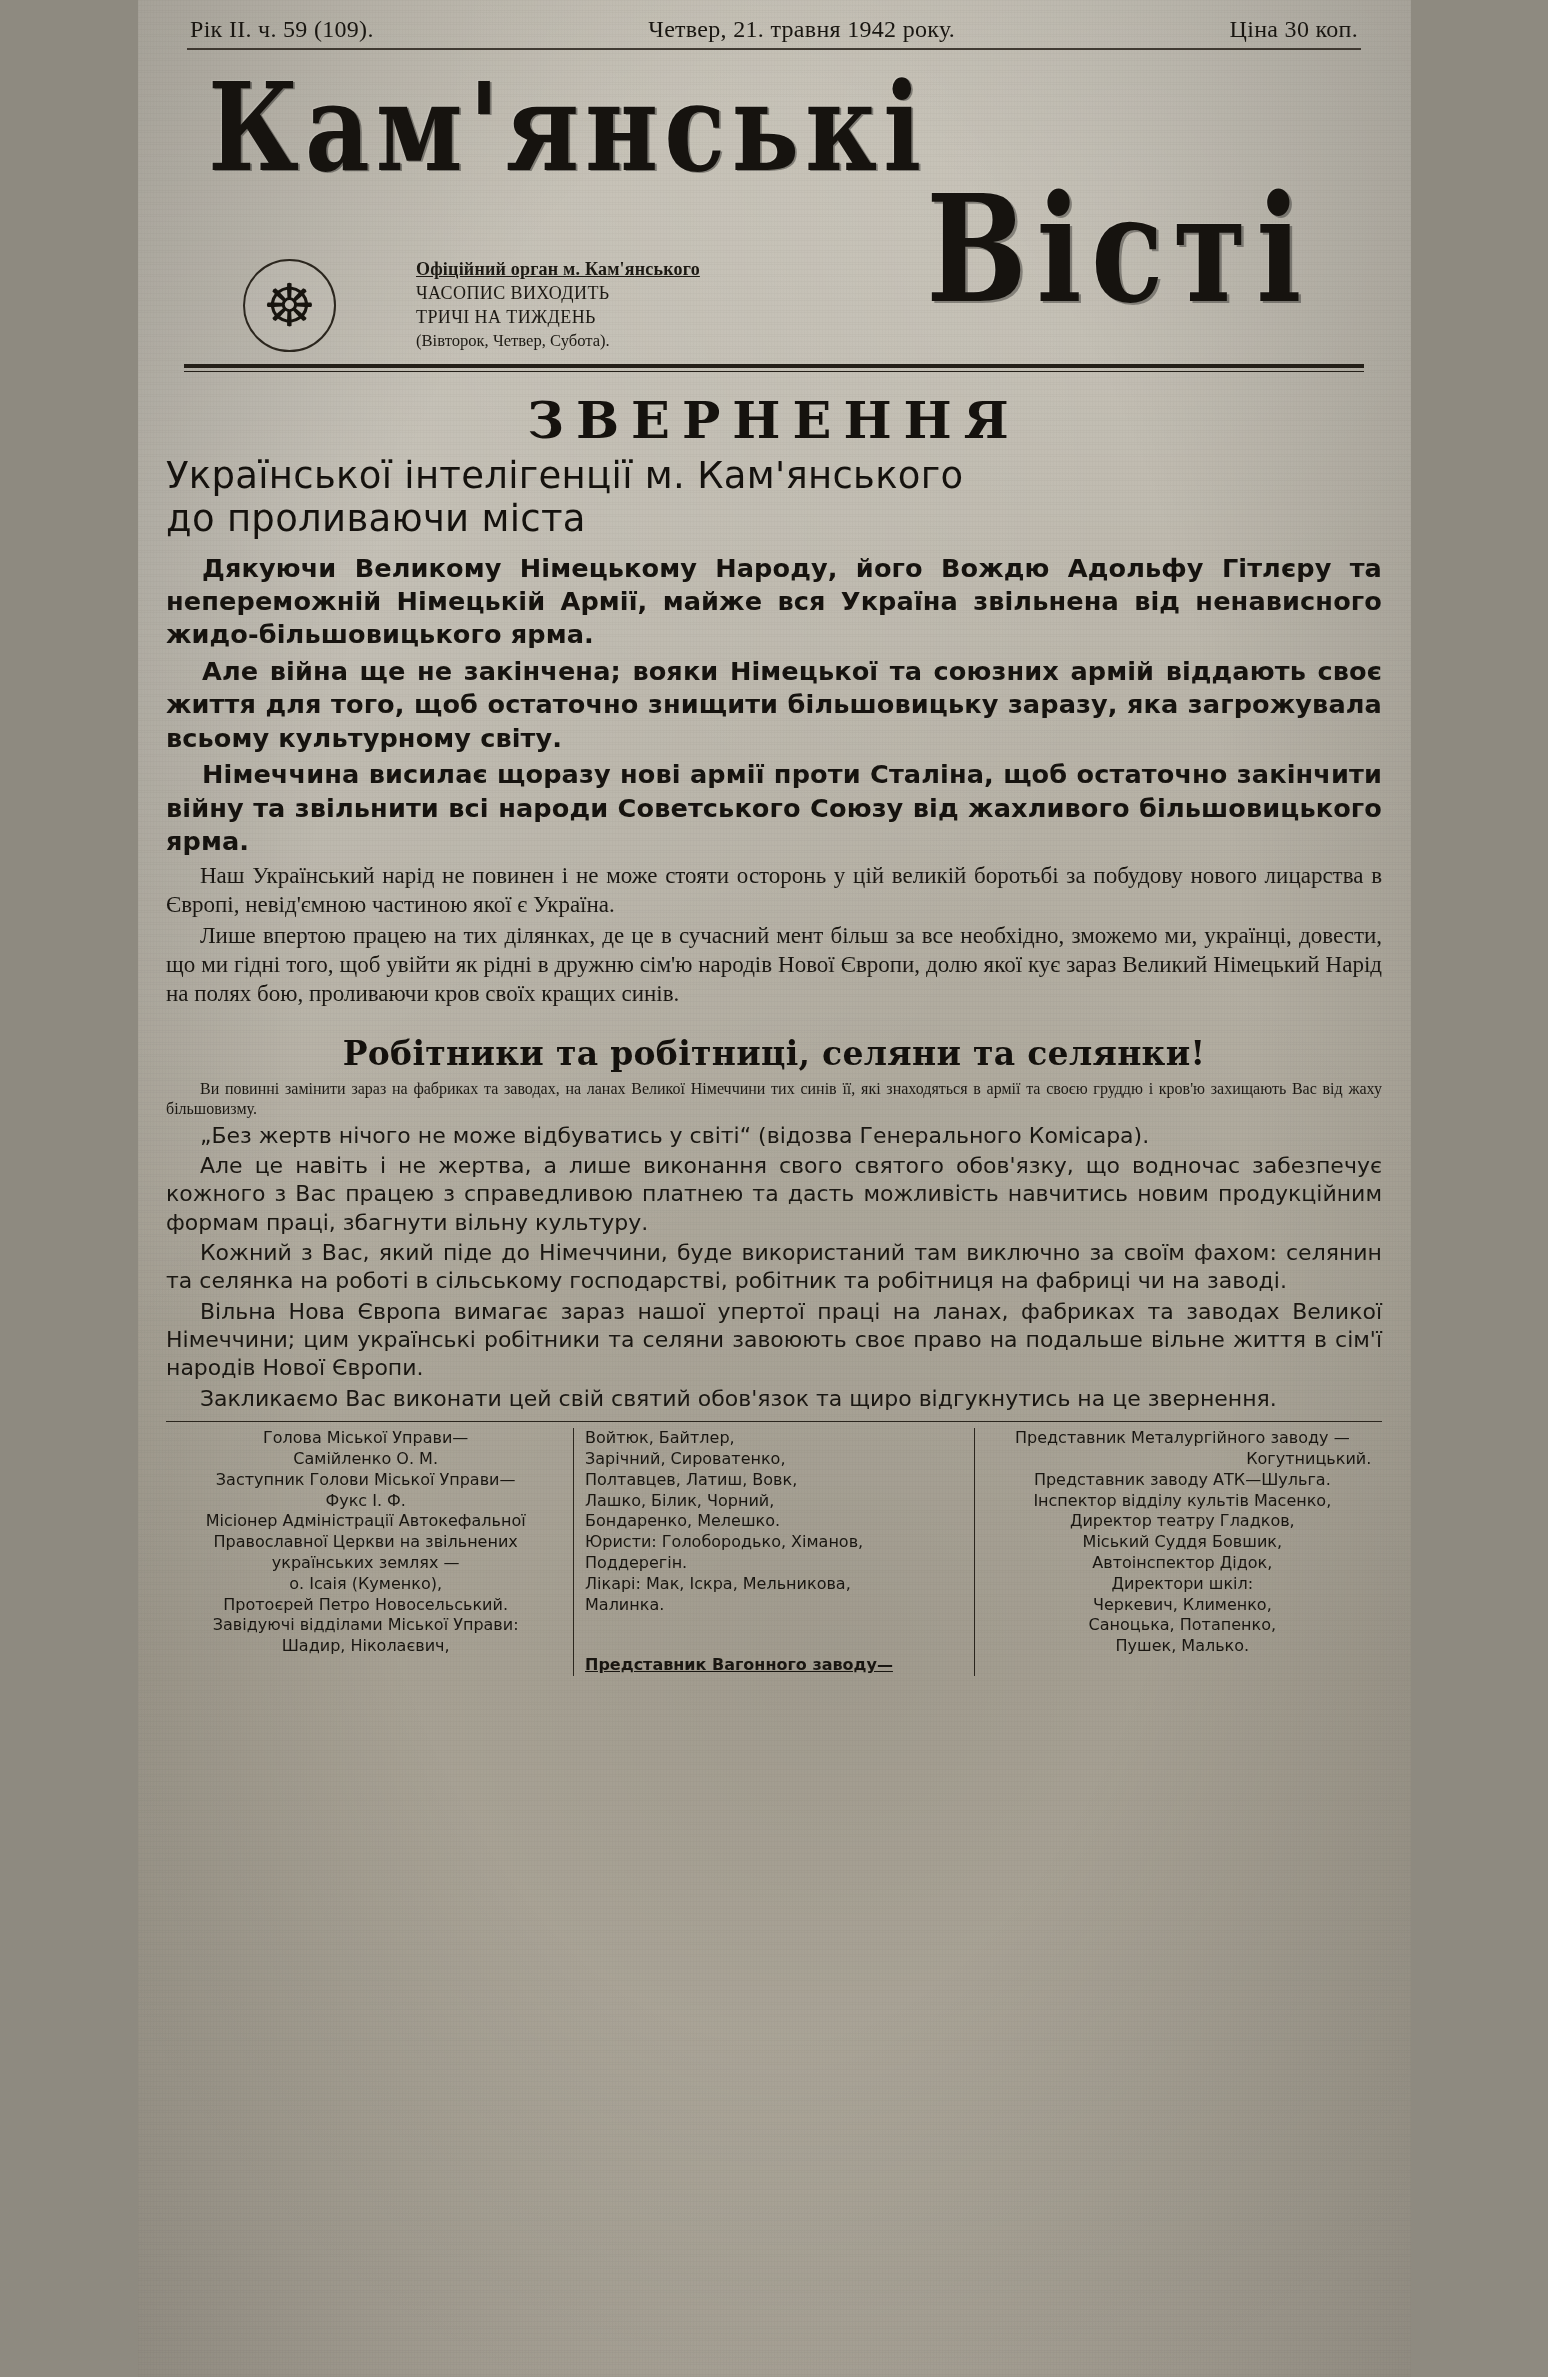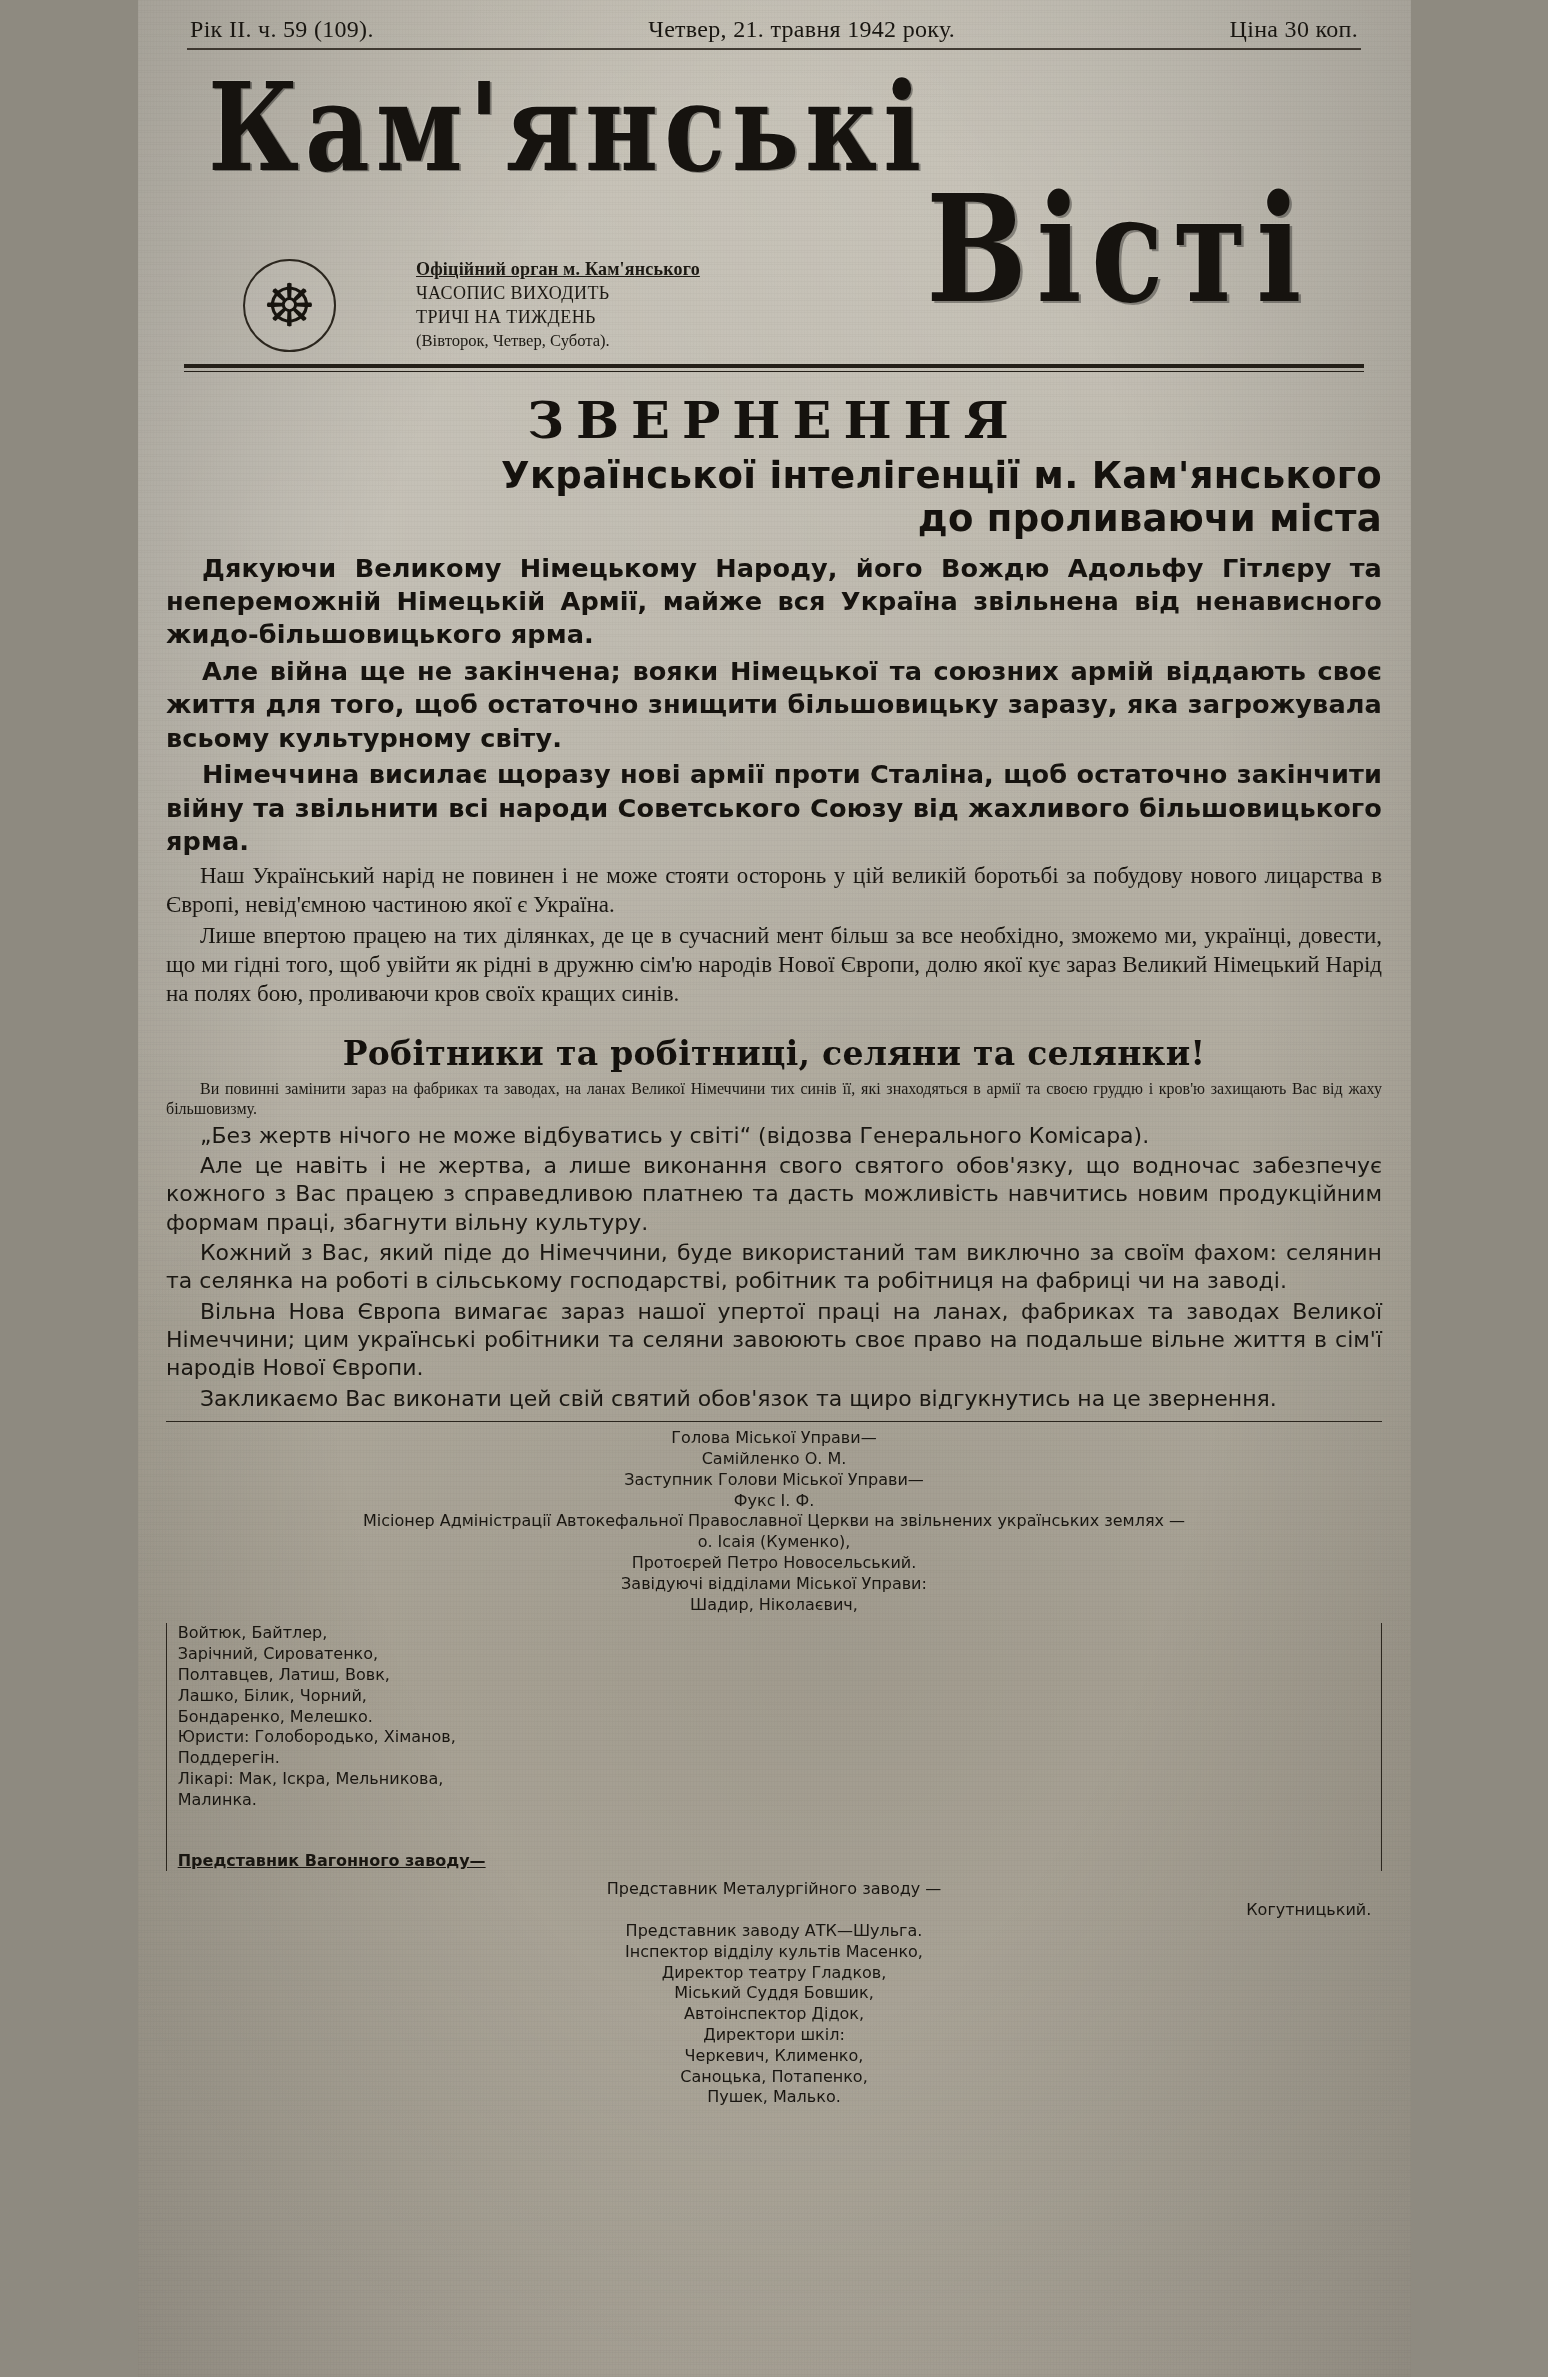--- a/index.html
+++ b/index.html
@@ -143,23 +143,23 @@
   .h-main {
     text-align: center;
     font-family: "DejaVu Serif", serif;
     font-weight: bold;
     font-size: 51px;
     letter-spacing: 12px;
     margin: 18px 0 3.6px 0;
     color: #15120e;
   }
   .h-sub1, .h-sub2 {
-    text-align: right;
-    font-family: "DejaVu Sans", sans-serif;
-    font-weight: bold;
+    text-align: left;
+    font-family: "DejaVu Sans", sans-serif;
+    font-weight: normal;
     font-size: 37px;
     letter-spacing: 0.3px;
     line-height: 1.18;
     color: #15120e;
   }
   .h-sub2 { margin-bottom: 10.7px; }
 
   
   p.lead {
     font-family: "DejaVu Sans", sans-serif;
@@ -211,21 +211,20 @@
     border-top: 1.8px solid #2a251d;
     padding-top: 6px;
   }
   .sigcols {
     display: flex;
     gap: 8px;
     font-family: "DejaVu Sans", sans-serif;
     font-size: 16px;
     line-height: 1.30;
     color: #191611;
-    flex-direction: column;
   }
   .sigcol {
     flex: 1 1 0;
     padding: 0 10.7px;
   }
   .sigcol.c1 { text-align: center; }
   .sigcol.c2 { border-left: 1.8px solid #2a251d; border-right: 1.8px solid #2a251d; }
   .sigcol.c3 { text-align: center; }
   .sig-line { white-space: normal; }
   .sig-line.r { text-align: right; }

